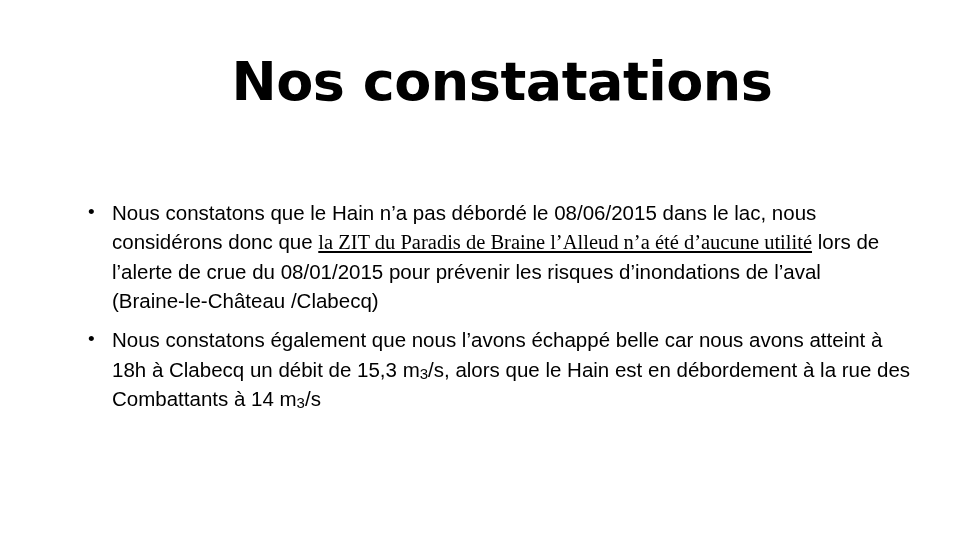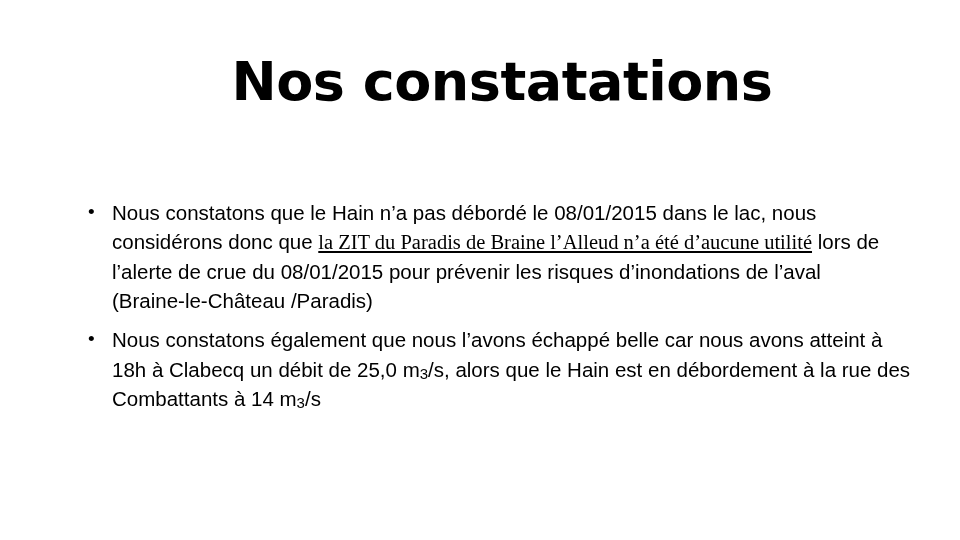--- a/index.html
+++ b/index.html
@@ -71,22 +71,22 @@
 <body>
 
 <div class="slide">
 
   <div class="slide-title">Nos constatations</div>
 
   <div class="body-block">
 
     <div class="bullet-item">
       <span class="bullet-mark">•</span>
-      <span class="bullet-text" id="b0"><span>Nous constatons que le Hain n’a pas débordé le 08/01/2015 dans le lac, nous considérons donc que </span><span class="u">la ZIT du Paradis de Braine l’Alleud n’a été d’aucune utilité</span><span> lors de l’alerte de crue du 08/01/2015 pour prévenir les risques d’inondations de l’aval</span><br><span>(Braine-le-Château /Paradis)</span></span>
+      <span class="bullet-text" id="b0"><span>Nous constatons que le Hain n’a pas débordé le 08/06/2015 dans le lac, nous considérons donc que </span><span class="u">la ZIT du Paradis de Braine l’Alleud n’a été d’aucune utilité</span><span> lors de l’alerte de crue du 08/01/2015 pour prévenir les risques d’inondations de l’aval</span><br><span>(Braine-le-Château /Clabecq)</span></span>
     </div>
 
     <div class="bullet-item">
       <span class="bullet-mark">•</span>
-      <span class="bullet-text" id="b1"><span>Nous constatons également que nous l’avons échappé belle car nous avons atteint à 18h à Clabecq un débit de 25,0 m</span><span class="sub">3</span><span>/s, alors que le Hain est en débordement à la rue des Combattants à 14 m</span><span class="sub">3</span><span>/s</span></span>
+      <span class="bullet-text" id="b1"><span>Nous constatons également que nous l’avons échappé belle car nous avons atteint à 18h à Clabecq un débit de 15,3 m</span><span class="sub">3</span><span>/s, alors que le Hain est en débordement à la rue des Combattants à 14 m</span><span class="sub">3</span><span>/s</span></span>
     </div>
 
   </div>
 </div>
 
 </body></html>

